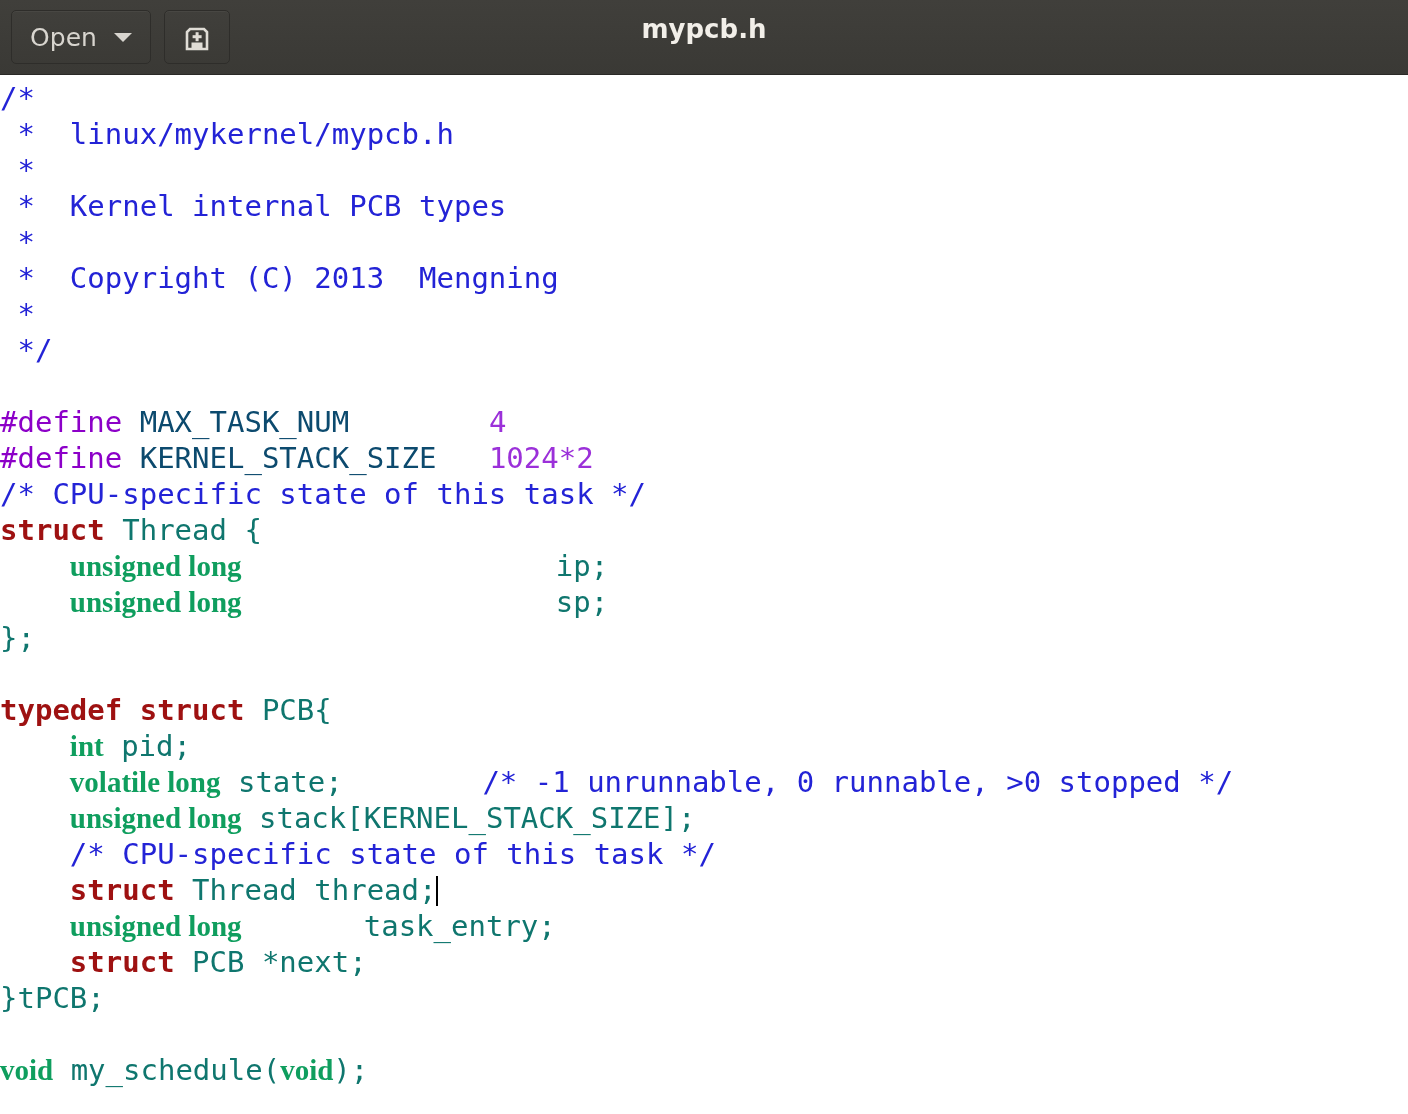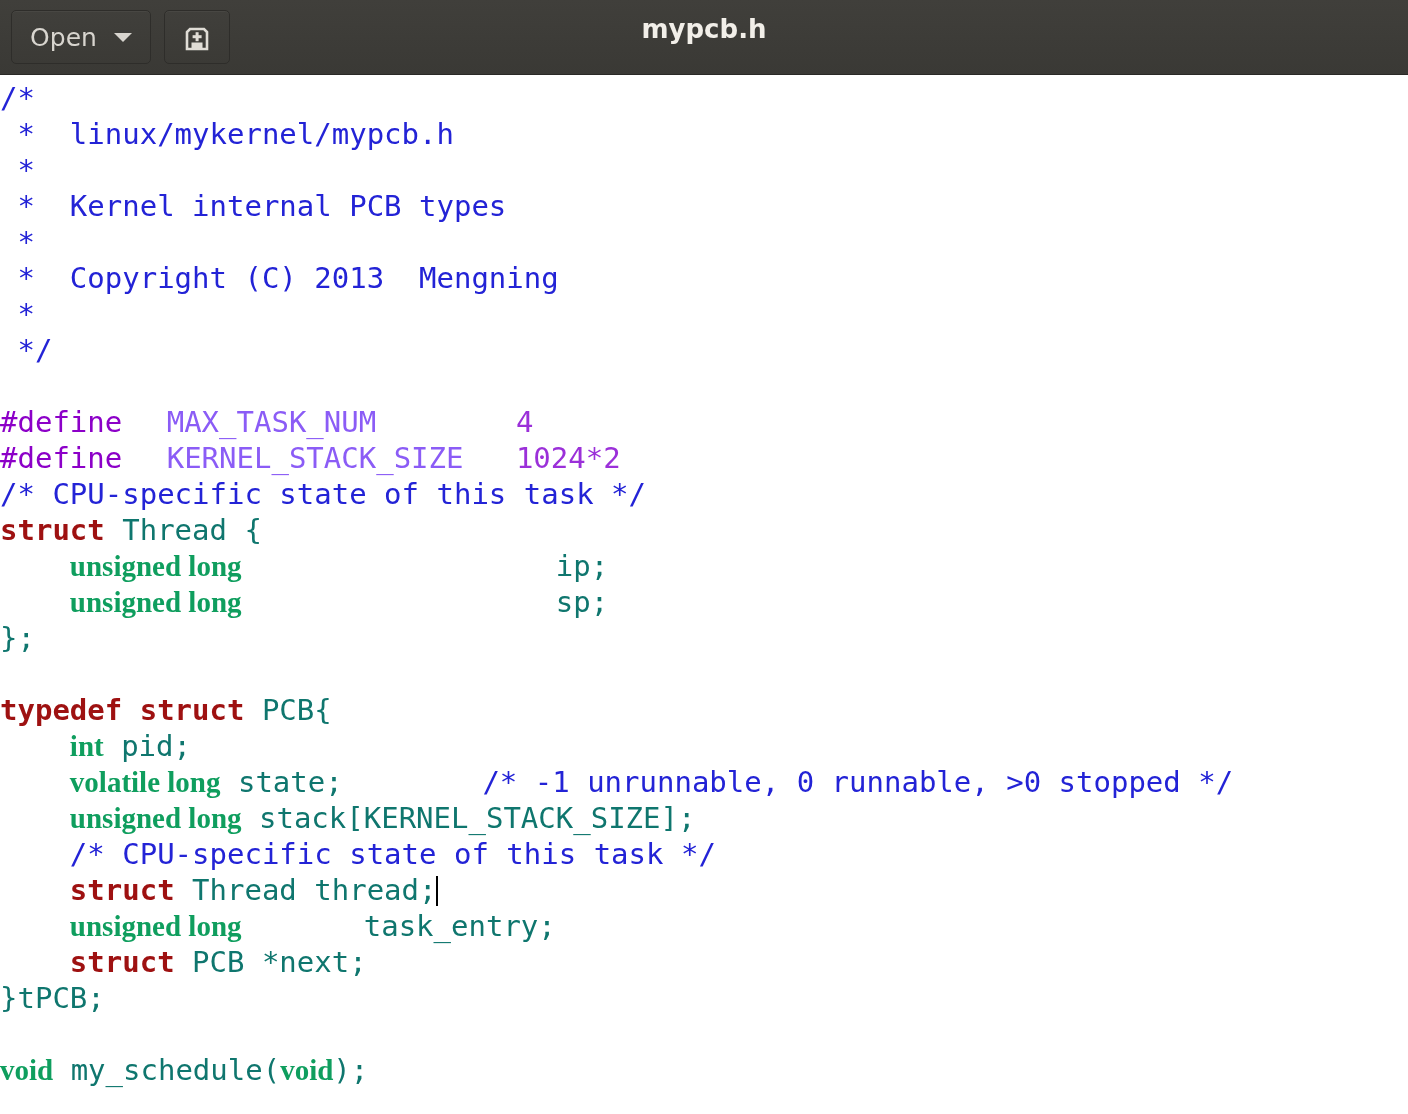--- a/index.html
+++ b/index.html
@@ -108,21 +108,21 @@
     line-height: 36px;
     letter-spacing: 0px;
     white-space: pre;
     color: #000000;
     -webkit-font-smoothing: none;
   }
   #code .ln { display: block; height: 36px; }
 
   .tok-comment { color: #2323d6; }
   .tok-preproc { color: #8c00c8; text-align: right; }
-  .tok-macro   { color: #8b5cf6; margin-left: 27px; }
+  .tok-macro   { color: #0c4a6e; }
   .tok-number  { color: #9b30d9; }
   .tok-kw      { color: #9e1111; font-weight: bold; text-align: center; }
   .tok-type    { color: #0f9e5e; font-weight: bold; font-family: Liberation Serif, serif; }
   .tok-plain   { color: #0f766e; }
 
   .caret {
     display: inline-block;
     width: 0;
     border-left: 2px solid #000;
     height: 30px;

